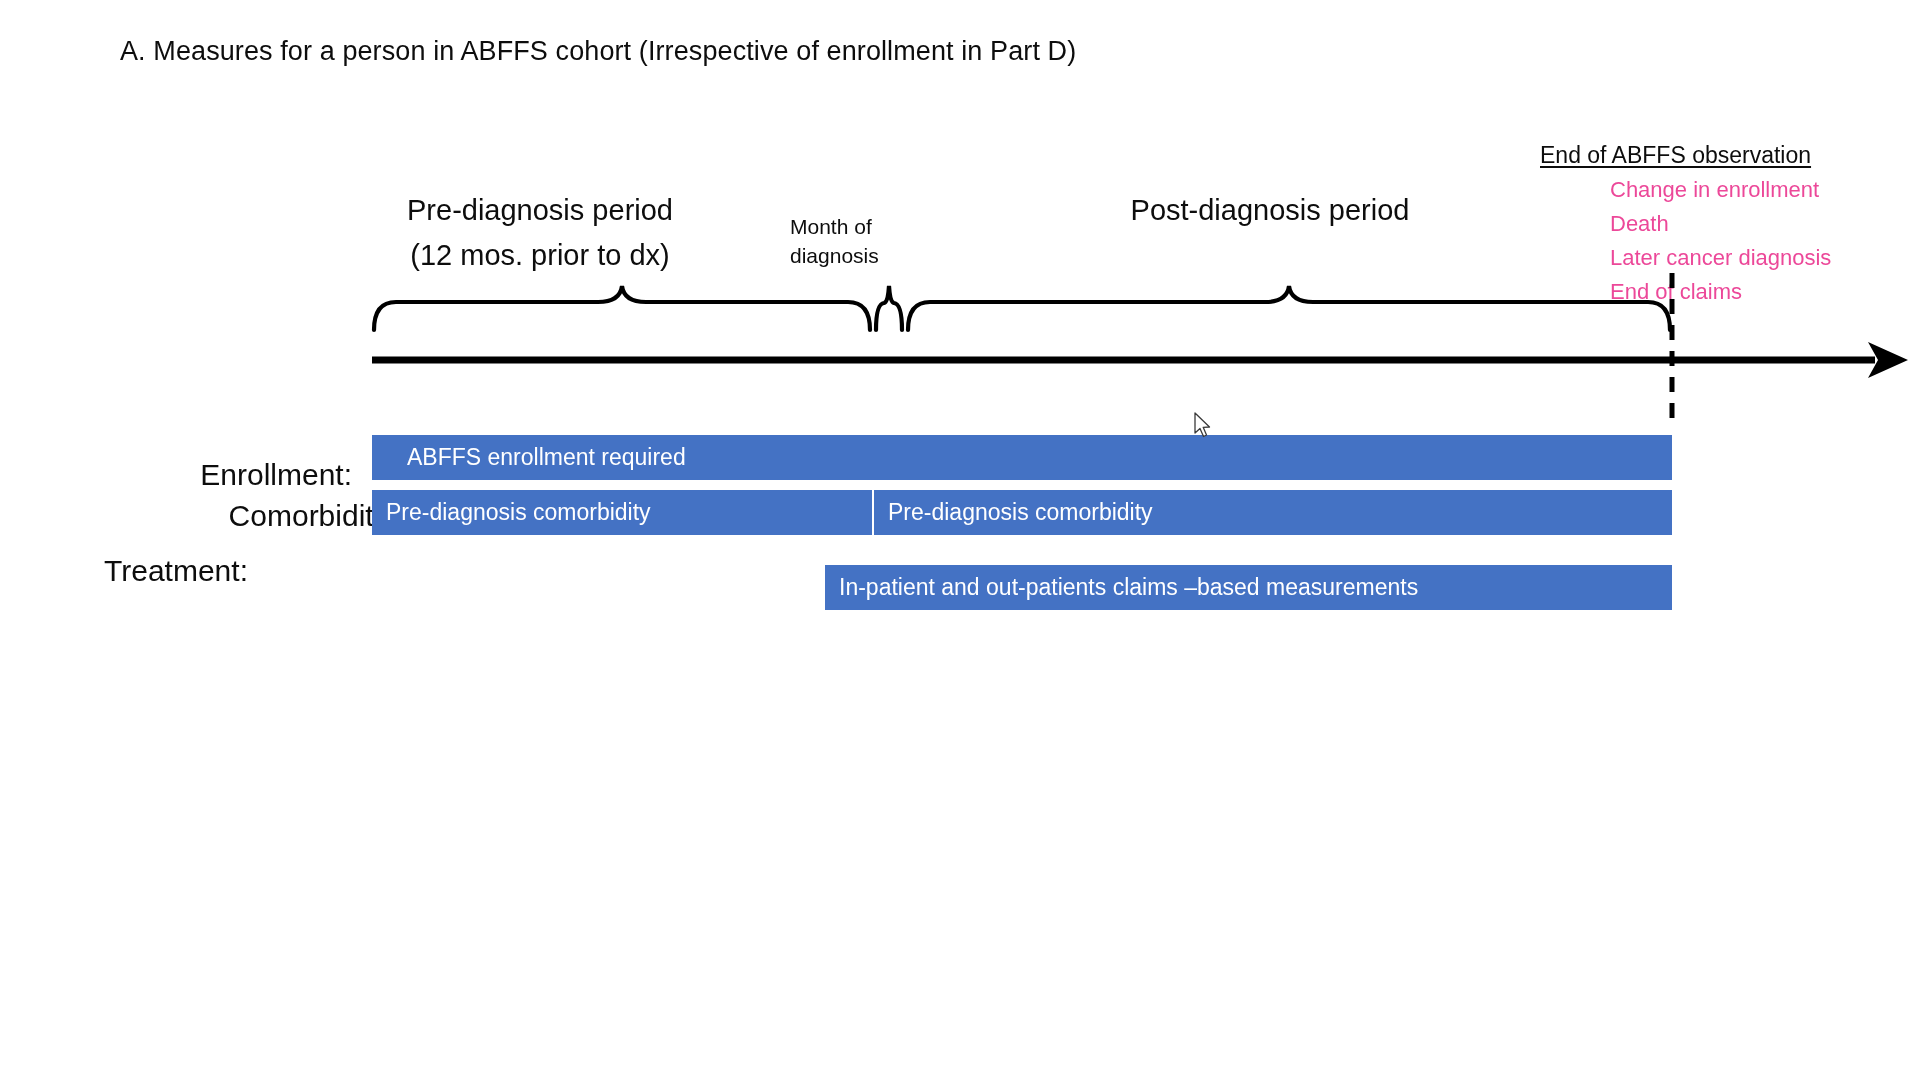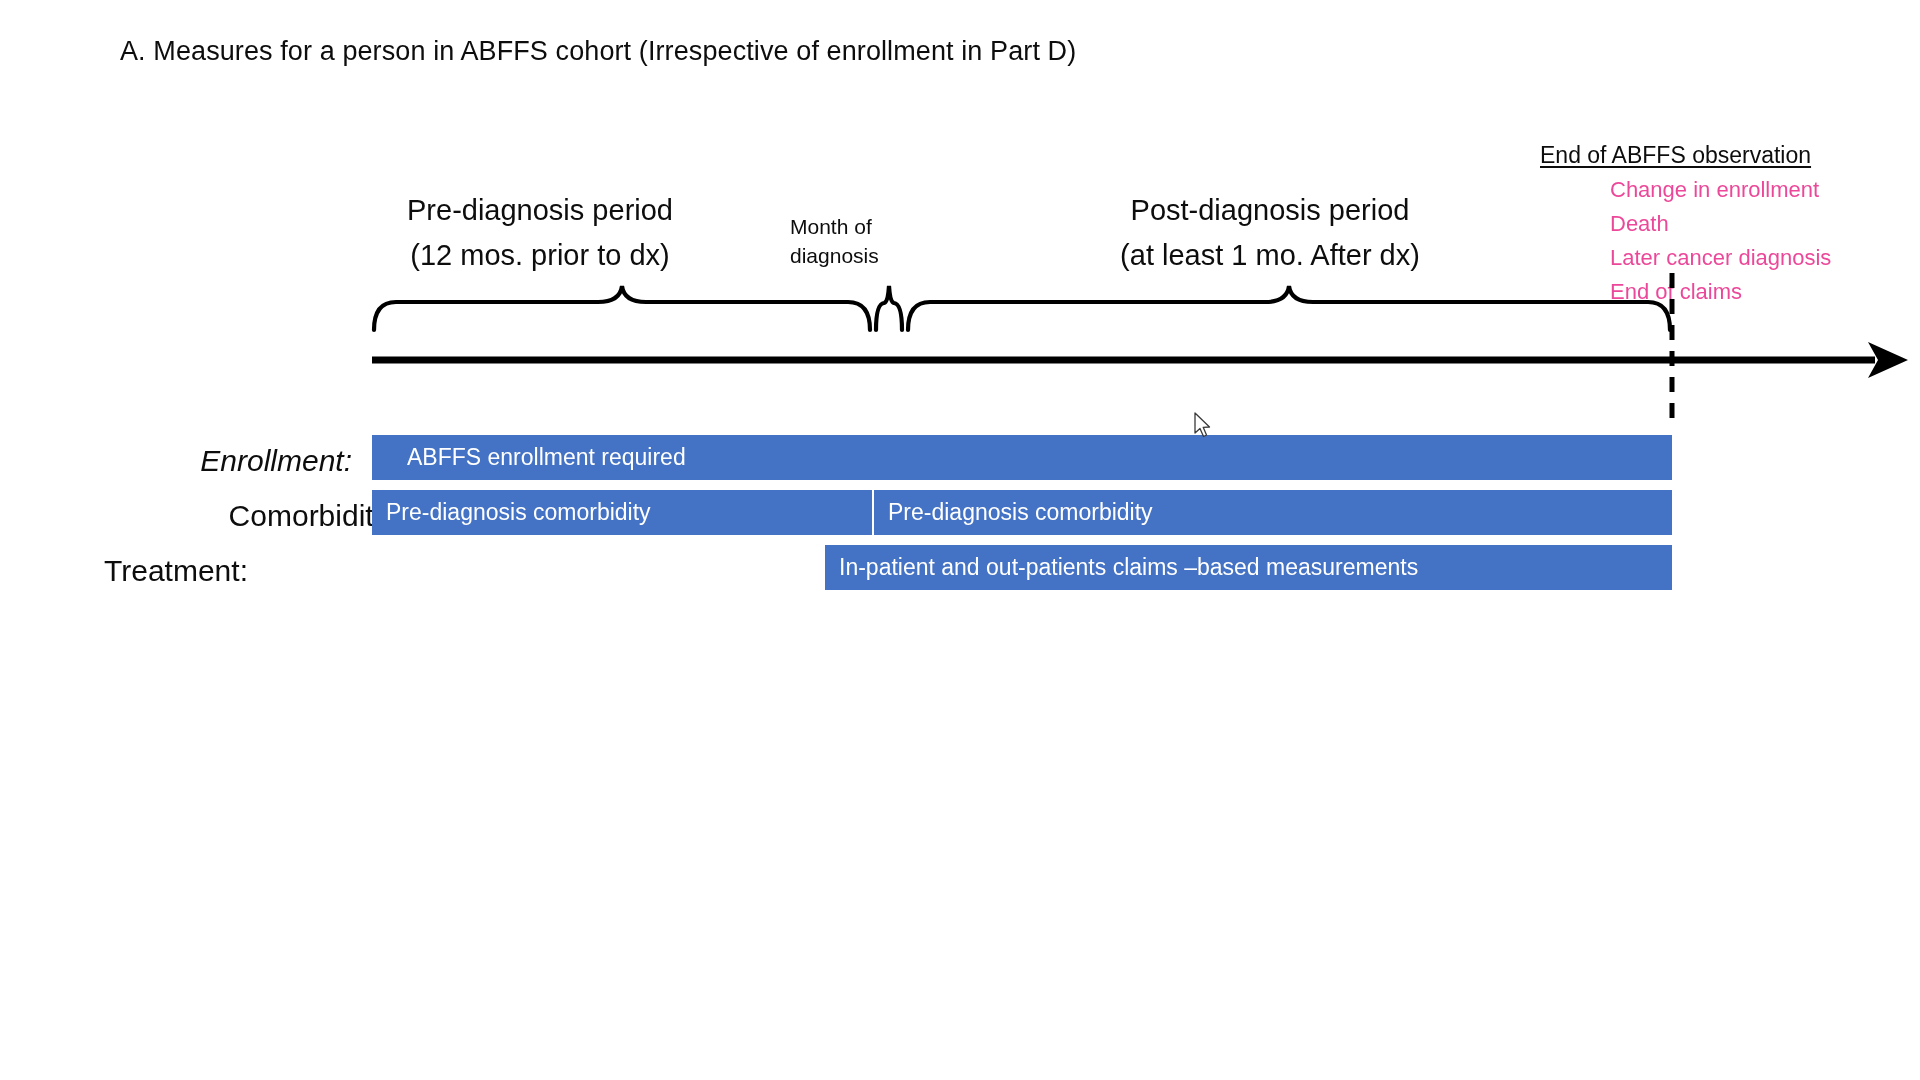--- a/index.html
+++ b/index.html
@@ -106,21 +106,21 @@
   .row-label {
     position: absolute;
     right: 0;
     width: 330px;
     text-align: right;
     font-size: 30px;
     line-height: 34px;
     color: #0d0d0d;
     white-space: nowrap;
   }
-  .rl-enroll { top: 444px; font-style: italic; }
+  .rl-enroll { top: 458px; }
   .rl-comorb { top: 499px; margin-left: 45px; }
   .rl-treat  { top: 554px; text-align: center; }
 
   
   .bar {
     position: absolute;
     height: 45px;
     display: flex;
     align-items: center;
     box-sizing: border-box;
@@ -168,21 +168,20 @@
     <div>(12 mos. prior to dx)</div>
   </div>
 
   <div class="period-cap period-month">
     <div>Month of</div>
     <div>diagnosis</div>
   </div>
 
   <div class="period-cap period-post">
     <div>Post-diagnosis period</div>
-    <div>(at least 1 mo. After dx)</div>
   </div>
 
   <svg id="drawing" viewBox="0 0 1920 1080">
 
     <path d="M 374,330 Q 374,302 396,302 L 598,302 Q 620,302 622,286 Q 624,302 646,302 L 848,302 Q 870,302 870,330" fill="none" stroke="#000000" stroke-width="4.2" stroke-linecap="round"></path>
 
     <path d="M 876,330 Q 876,304 884,303 Q 888,302 889,286 Q 890,302 894,303 Q 902,304 902,330" fill="none" stroke="#000000" stroke-width="4.2" stroke-linecap="round"></path>
 
     <path d="M 908,330 Q 908,302 930,302 L 1265,302 Q 1287,302 1289,286 Q 1291,302 1313,302 L 1648,302 Q 1670,302 1670,330" fill="none" stroke="#000000" stroke-width="4.2" stroke-linecap="round"></path>
 
@@ -202,21 +201,21 @@
   </div>
 
   <div class="bar bar-comorb-a" style="background: rgb(68, 114, 196);">
     <span class="bar-text" style="color: rgb(255, 255, 255);">Pre-diagnosis comorbidity</span>
   </div>
 
   <div class="bar bar-comorb-b" style="background: rgb(68, 114, 196);">
     <span class="bar-text" style="color: rgb(255, 255, 255);">Pre-diagnosis comorbidity</span>
   </div>
 
-  <div class="bar bar-treat" style="background: rgb(68, 114, 196);">
+  <div class="bar bar-treat" style="background: rgb(68, 114, 196); margin-top: 20px;">
     <span class="bar-text" style="color: rgb(255, 255, 255);">In-patient and out-patients claims –based measurements</span>
   </div>
 
   <svg id="cursor" viewBox="0 0 20 28">
     <path d="M 1,1 L 1,21 L 6,16.5 L 9.5,24.5 L 12.5,23 L 9.2,15.3 L 15.5,15 Z" fill="#ffffff" stroke="#3a3a3a" stroke-width="1.3" stroke-linejoin="round"></path>
   </svg>
 
 </div>
 
 </body></html>

